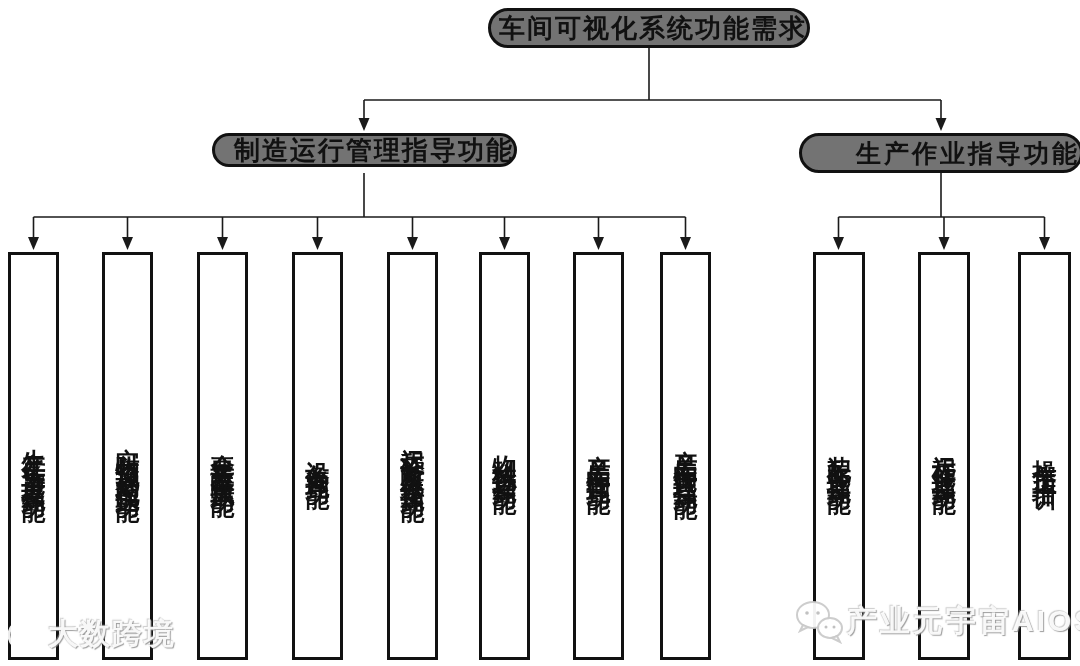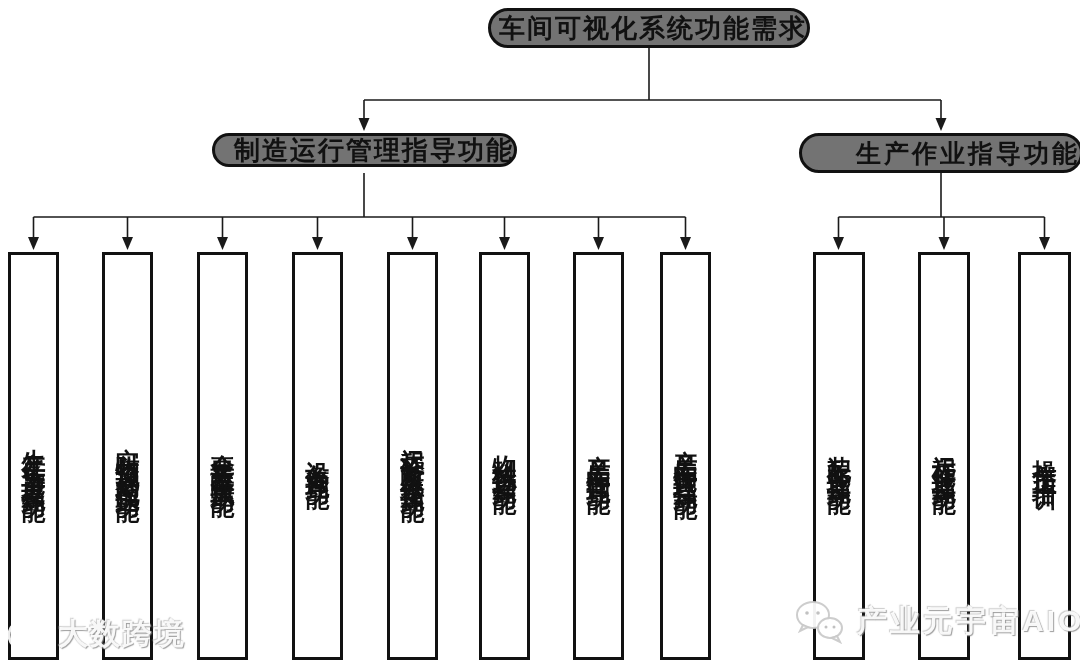--- a/index.html
+++ b/index.html
@@ -16,21 +16,21 @@
   .pill.small{font-size:25px;letter-spacing:3px;}
   .leaf{
     position:absolute;box-sizing:border-box;border:3px solid #111;background:#fff;
     display:flex;align-items:center;justify-content:center;z-index:2;
   }
   .leaf span{
     writing-mode:vertical-rl;text-orientation:upright;
     font-weight:bold;font-size:24px;letter-spacing:5px;line-height:1;
   }
   .watermark{
-    position:absolute;z-index:5;display:flex;align-items:center;gap:12px;pointer-events:none;
+    position:absolute;z-index:5;display:flex;align-items:center;gap:2px;pointer-events:none;
   }
   .watermark .wm-text{
     font-family:"Liberation Sans","DejaVu Sans",sans-serif;font-weight:bold;
     color:rgba(255,255,255,0.92);
     text-shadow:1px 1px 1px rgba(140,140,140,0.85), -1px -1px 1px rgba(170,170,170,0.6);
     white-space:nowrap;
   }
   .watermark-left .wm-text{font-size:30px;letter-spacing:2px;}
   .watermark-right .wm-text{font-size:30px;letter-spacing:3px;}
 </style>

